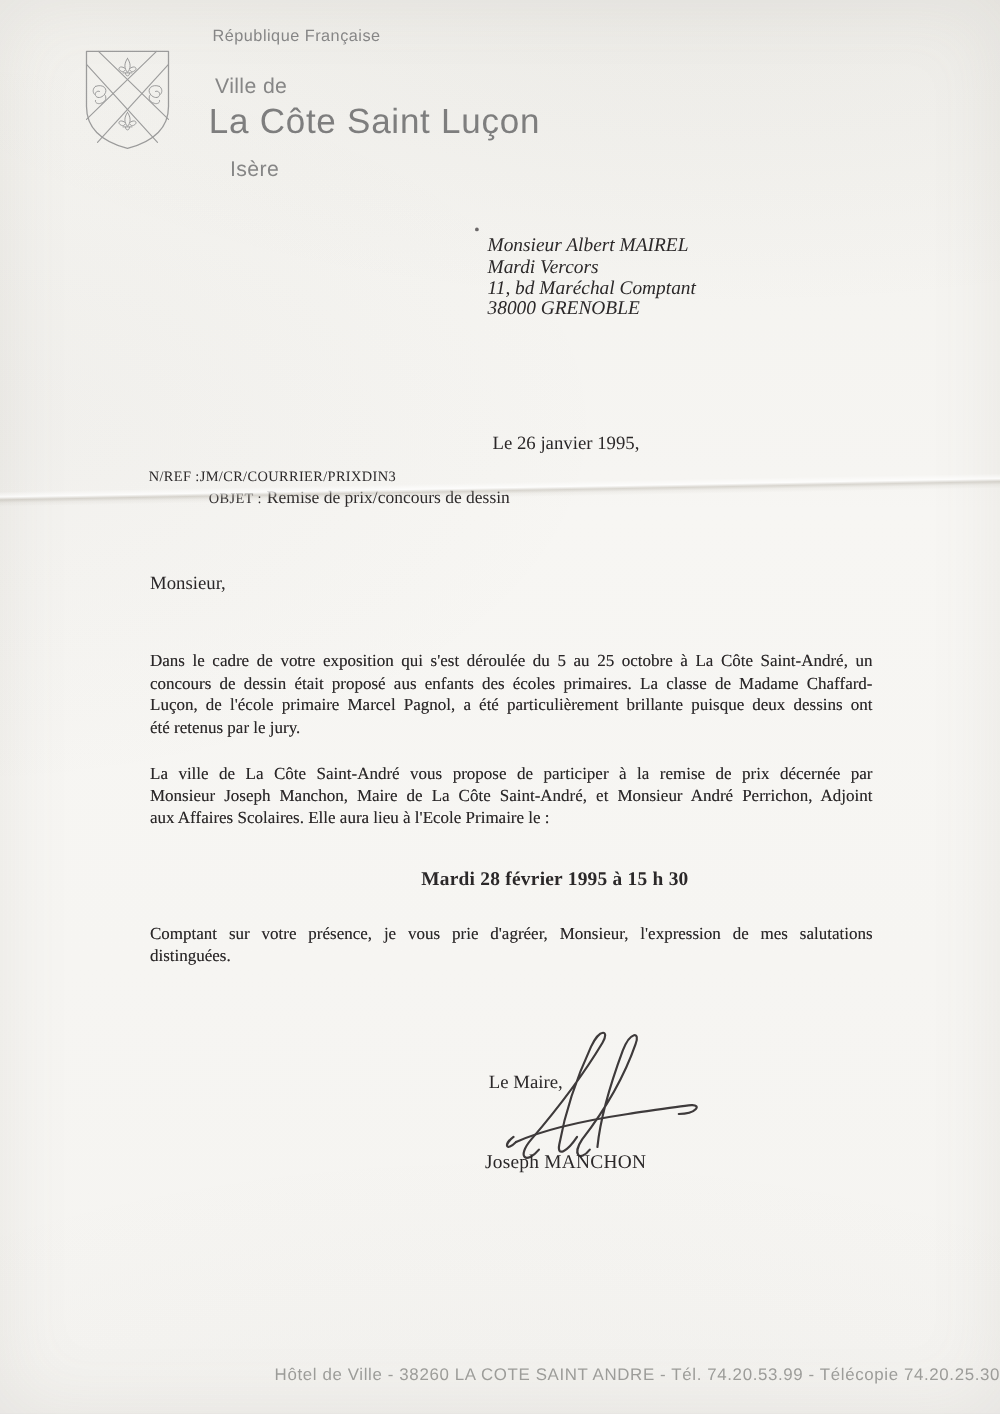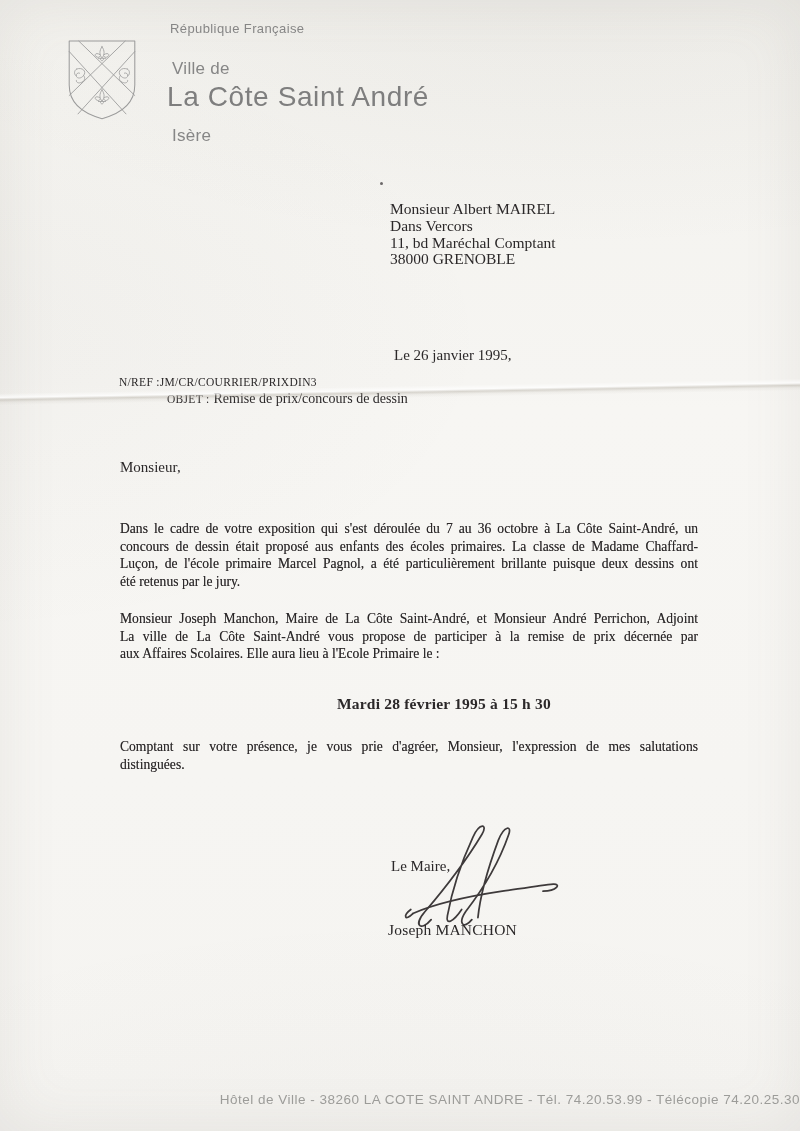--- a/index.html
+++ b/index.html
@@ -19,25 +19,25 @@
     color:#2b2829;
   }
   .abs{position:absolute;}
 
   
   .emblem{left:62px;top:37px;width:80px;height:85px;}
   .hdr{font-family:"Liberation Sans", sans-serif;color:#868686;}
   .hdr-republic{left:170px;top:21px;font-size:13px;letter-spacing:.4px;}
   .hdr-ville{left:172px;top:59px;font-size:17px;letter-spacing:.3px;text-align:right;}
   .hdr-city{left:167px;top:81px;font-size:28px;letter-spacing:.6px;color:#7e7e7e;}
-  .hdr-dept{left:172px;top:126px;font-size:17px;letter-spacing:.3px;}
+  .hdr-dept{left:184px;top:126px;font-size:17px;letter-spacing:.3px;}
 
   
   .ink-dot{left:380px;top:182px;width:3px;height:3px;border-radius:50%;background:#4a4647;opacity:.8;}
-  .recipient{left:390px;top:201px;font-size:15.5px;line-height:16.8px;}
+  .recipient{left:390px;top:189px;font-size:15.5px;line-height:16.8px;font-style:italic;}
 
   
   .refs{left:119px;top:348px;}
   .nref{font-size:11.5px;letter-spacing:.3px;margin-top:28px;}
   .objet{margin-top:1px;}
   .objet .lbl{font-size:11.5px;letter-spacing:.3px;margin-left:48px;}
   .objet .val{font-size:14px;}
   .dateline{left:394px;top:347px;font-size:15px;}
 
   
@@ -114,56 +114,56 @@
           <path d="M-5 -9 C 3 -12 8 -6 4 -1 C 1 3 -4 3 -5 0 C -6 -3 -3 -5 -1 -4"></path>
           <path d="M-5 -9 C -8 -7 -8 -3 -6 -1"></path>
           <path d="M4 -1 C 7 2 5 7 0 8 C -3 9 -6 7 -5 5"></path>
         </g>
       </g>
     </svg>
   </div>
 
   <div class="abs hdr hdr-republic">République Française</div>
   <div class="abs hdr hdr-ville">Ville de</div>
-  <div class="abs hdr hdr-city">La Côte Saint André</div>
+  <div class="abs hdr hdr-city">La Côte Saint Luçon</div>
   <div class="abs hdr hdr-dept">Isère</div>
 
   <div class="abs ink-dot"></div>
 
   <div class="abs recipient">
     <div>Monsieur Albert MAIREL</div>
-    <div>Dans Vercors</div>
+    <div>Mardi Vercors</div>
     <div>11, bd Maréchal Comptant</div>
     <div>38000 GRENOBLE</div>
   </div>
 
   <div class="abs refs">
     <div class="nref">N/REF :JM/CR/COURRIER/PRIXDIN3</div>
     <div class="objet">
       <span class="lbl">OBJET :</span>
       <span class="val">Remise de prix/concours de dessin</span>
     </div>
   </div>
 
   <div class="abs dateline">Le 26 janvier 1995,</div>
 
   <div class="abs crease"></div>
 
   <div class="abs salutation">Monsieur,</div>
 
   <div class="abs para para-1">
-    <div class="jl">Dans le cadre de votre exposition qui s'est déroulée du 7 au 36 octobre à La Côte Saint-André, un</div>
+    <div class="jl">Dans le cadre de votre exposition qui s'est déroulée du 5 au 25 octobre à La Côte Saint-André, un</div>
     <div class="jl">concours de dessin était proposé aus enfants des écoles primaires. La classe de Madame Chaffard-</div>
     <div class="jl">Luçon, de l'école primaire Marcel Pagnol, a été particulièrement brillante puisque deux dessins ont</div>
     <div>été retenus par le jury.</div>
   </div>
 
   <div class="abs para para-2">
+    <div class="jl">La ville de La Côte Saint-André vous propose de participer à la remise de prix décernée par</div>
     <div class="jl">Monsieur Joseph Manchon, Maire de La Côte Saint-André, et Monsieur André Perrichon, Adjoint</div>
-    <div class="jl">La ville de La Côte Saint-André vous propose de participer à la remise de prix décernée par</div>
     <div>aux Affaires Scolaires. Elle aura lieu à l'Ecole Primaire le :</div>
   </div>
 
   <div class="abs event">Mardi 28 février 1995 à 15 h 30</div>
 
   <div class="abs para closing">
     <div class="jl">Comptant sur votre présence, je vous prie d'agréer, Monsieur, l'expression de mes salutations</div>
     <div>distinguées.</div>
   </div>
 

